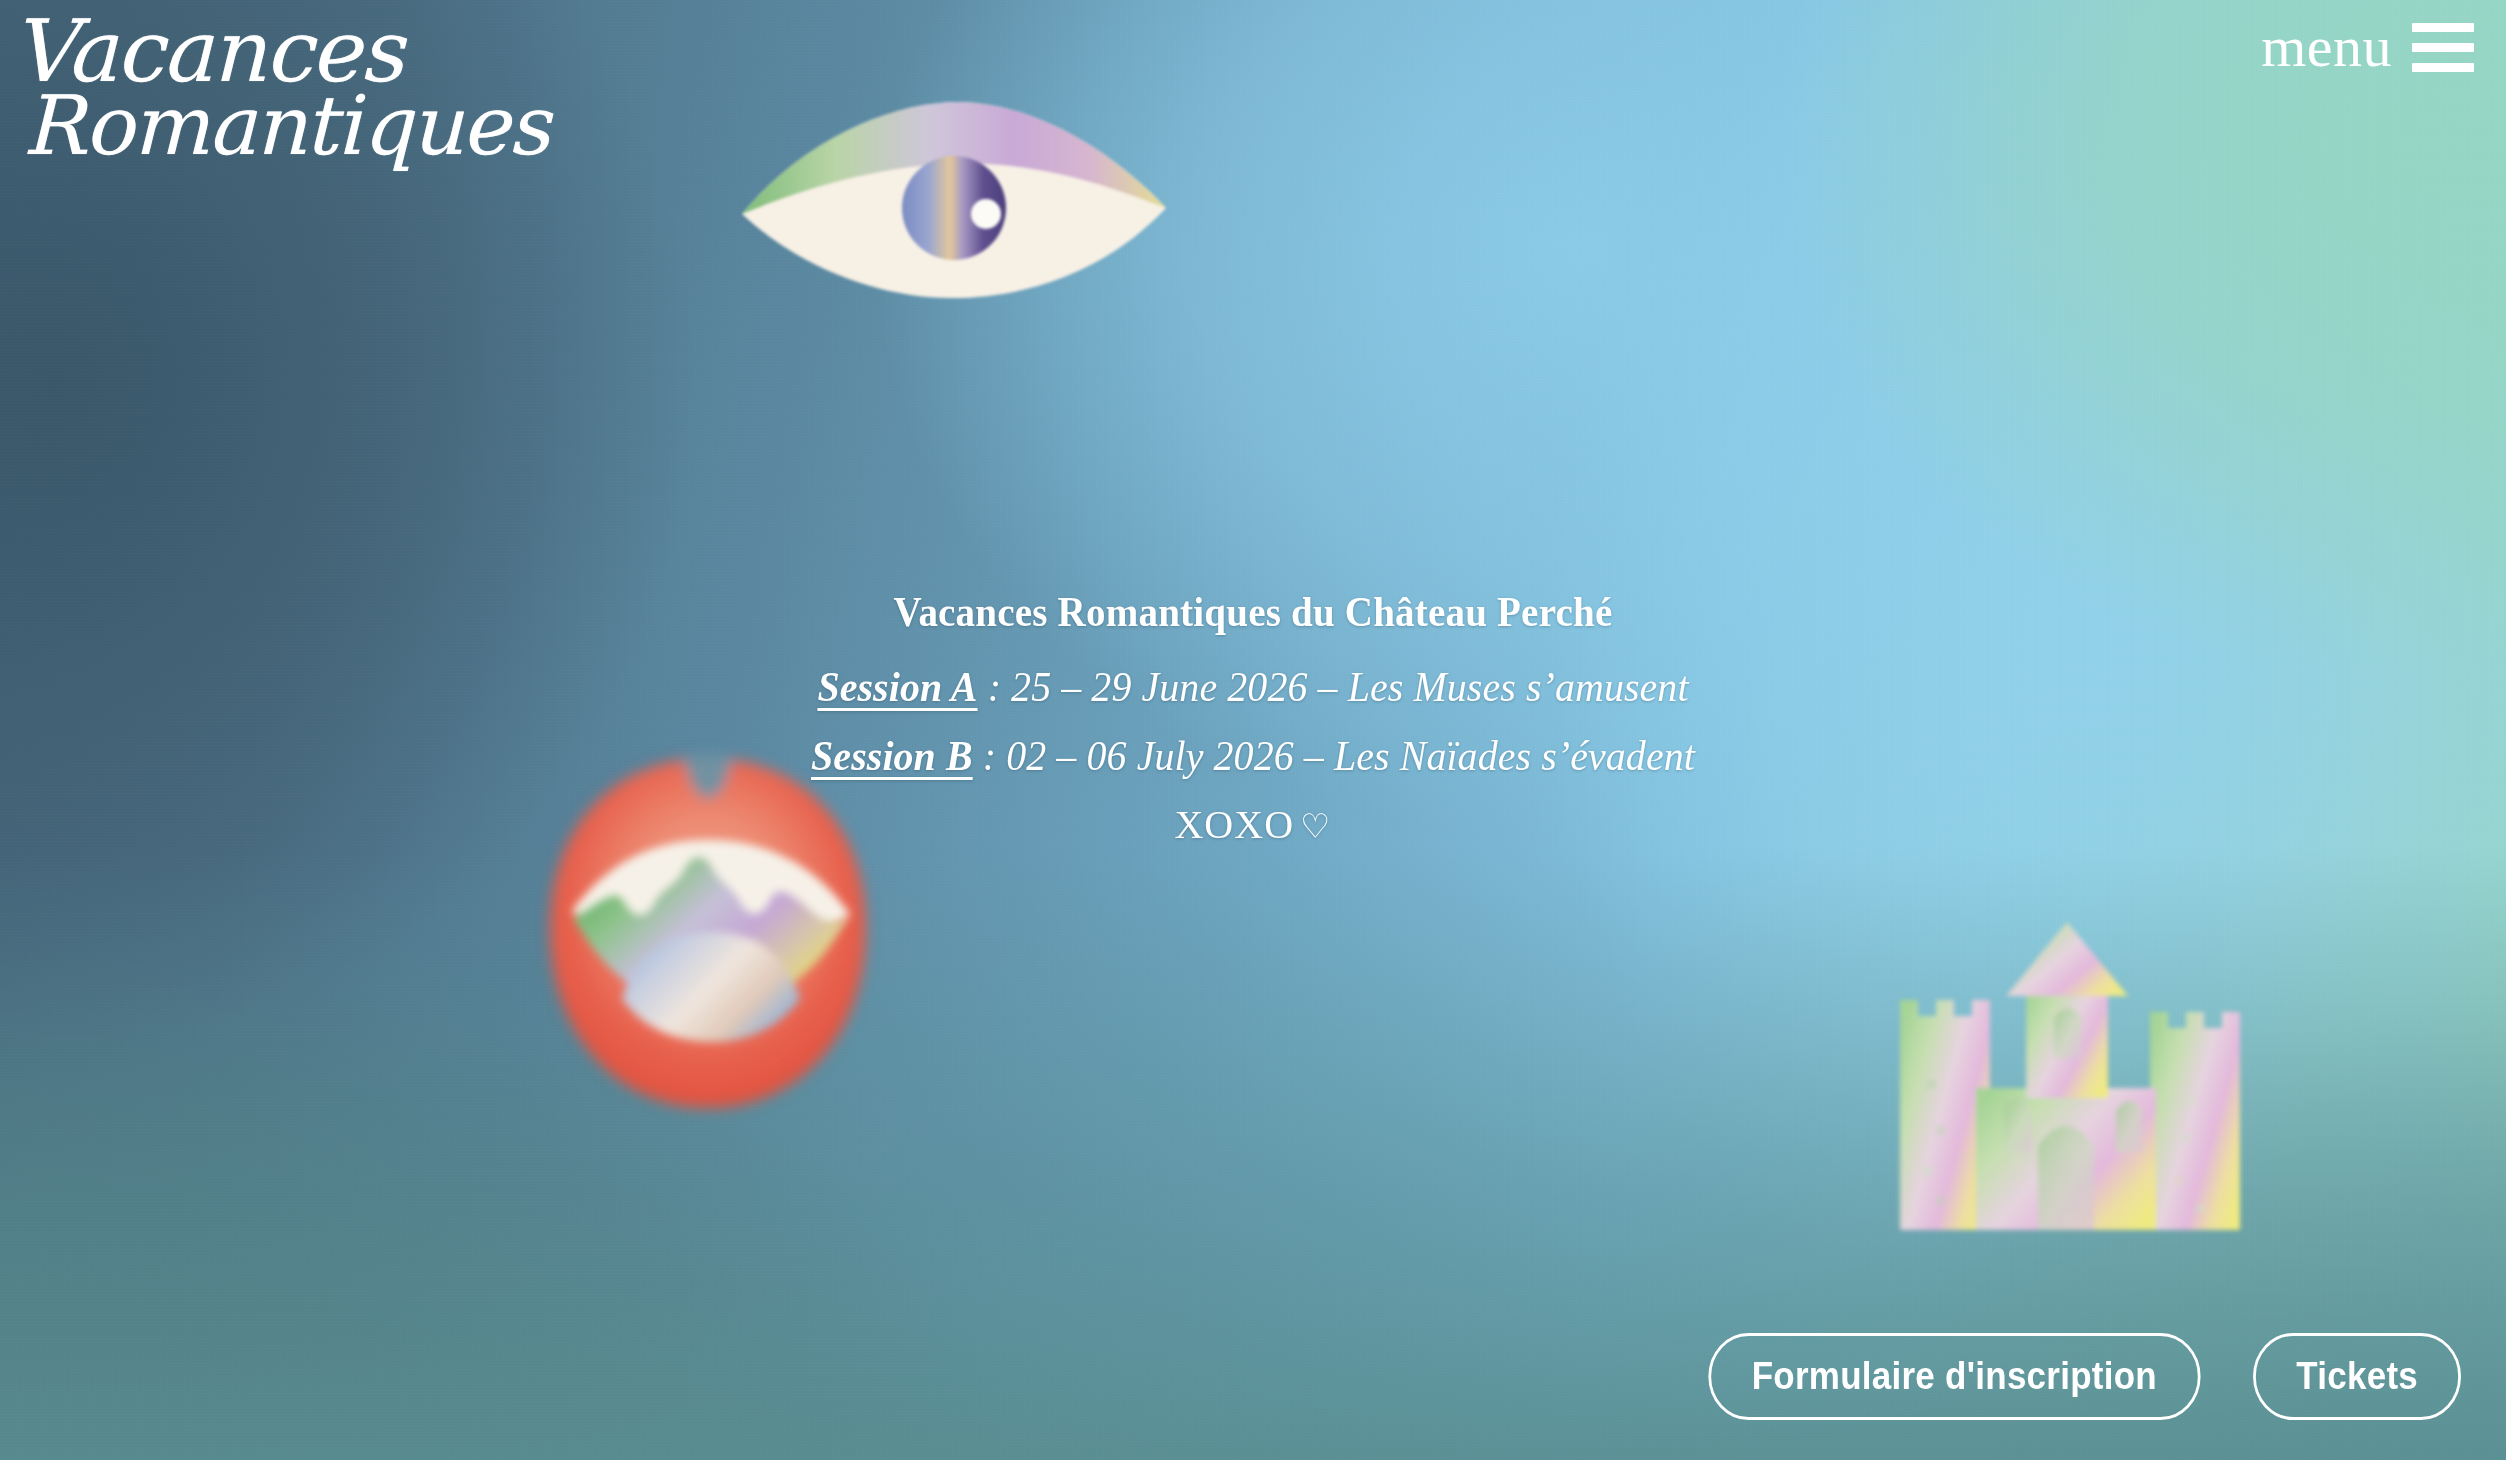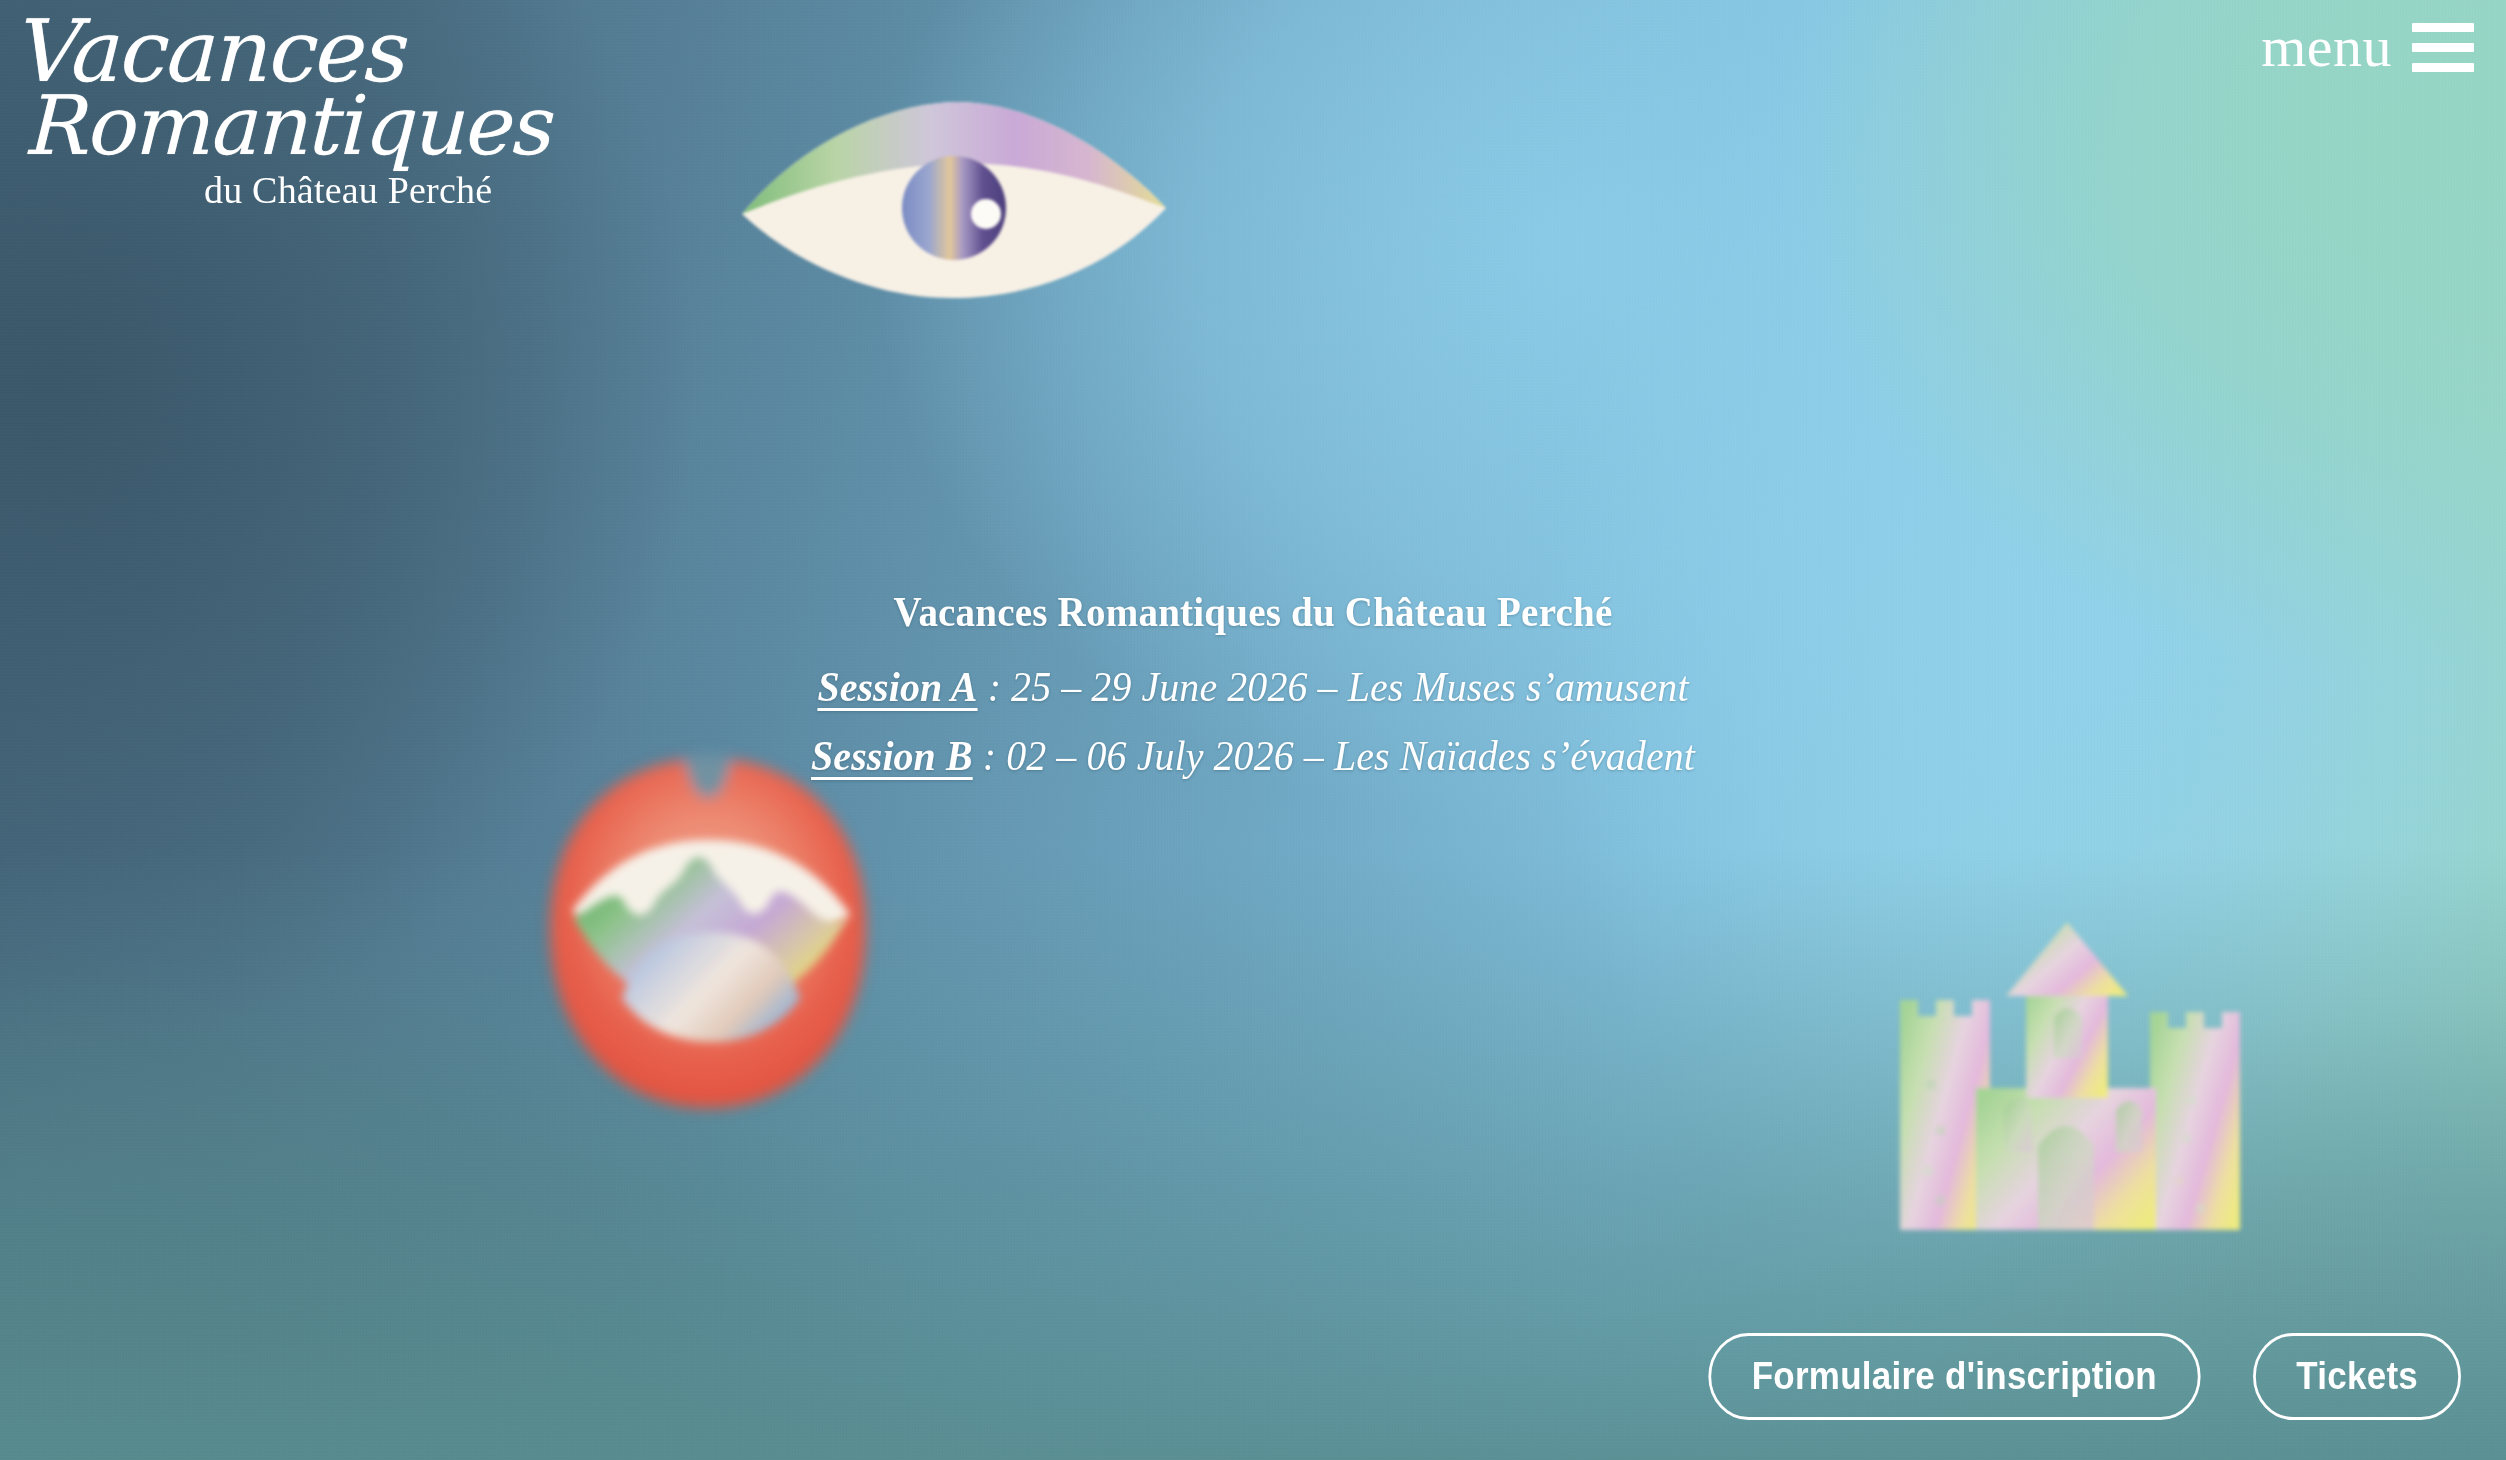--- a/index.html
+++ b/index.html
@@ -207,21 +207,20 @@
   <div class="bg-layer bg-blob-bottomleft"></div>
   <div class="bg-layer bg-blob-bottomright"></div>
   <div class="bg-layer bg-blob-teal-bottom"></div>
   <div class="bg-layer bg-grain"></div>
 
   <div class="logo">
     <div class="logo-script">
       <span class="l1">Vacances</span>
       <span class="l2">Romantiques</span>
     </div>
-    <div class="logo-sub">du Château Perché</div>
   </div>
 
   <div class="menu">
     <span class="menu-label">menu</span>
     <span class="burger">
       <span></span>
       <span></span>
       <span></span>
     </span>
   </div>
@@ -381,20 +380,23 @@
     <div class="ct-title">Vacances Romantiques du Château Perché</div>
 
     <div class="ct-line">
       <span class="sess">Session A</span><span> : 25 – 29 June 2026 – Les Muses s’amusent</span>
     </div>
 
     <div class="ct-line">
       <span class="sess">Session B</span><span> : 02 – 06 July 2026 – Les Naïades s’évadent</span>
     </div>
 
+    <div class="ct-xoxo">
+      <span>XOXO</span><span class="heart">♡</span>
+    </div>
   </div>
 
   <div class="cta-row">
     <button class="btn">Formulaire d'inscription</button>
     <button class="btn">Tickets</button>
   </div>
 
 </div>
 
 </body></html>

